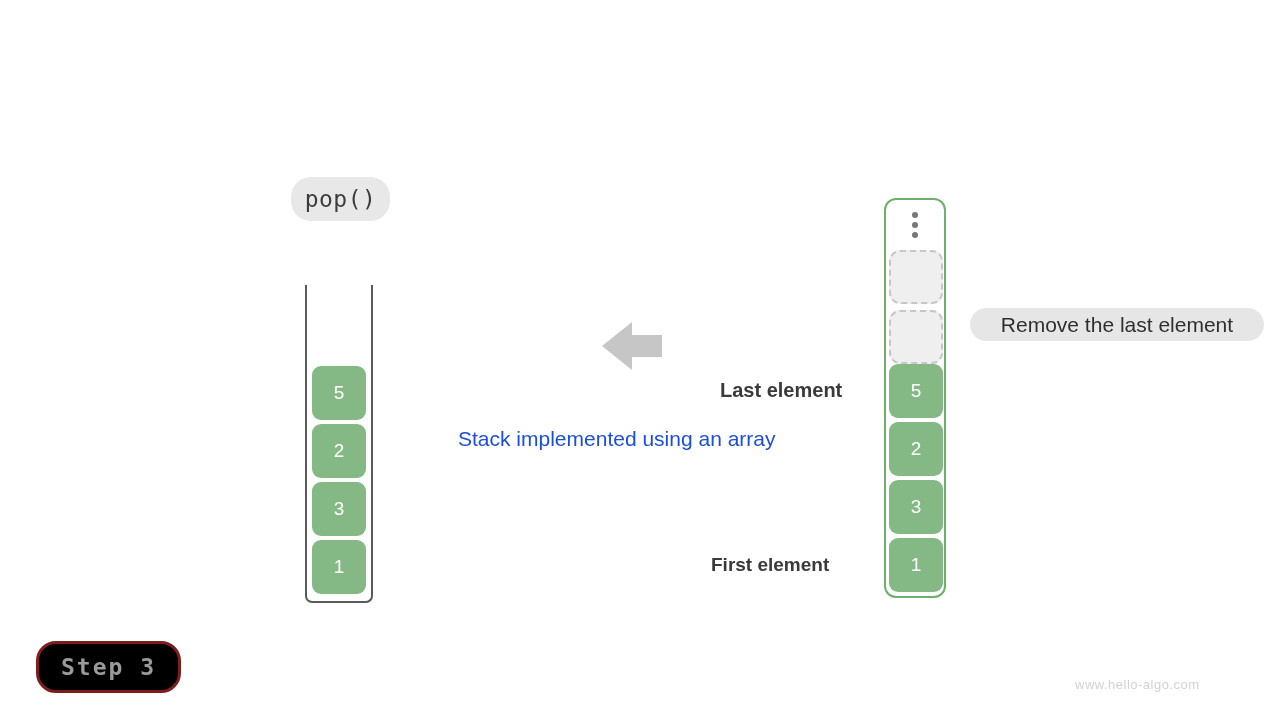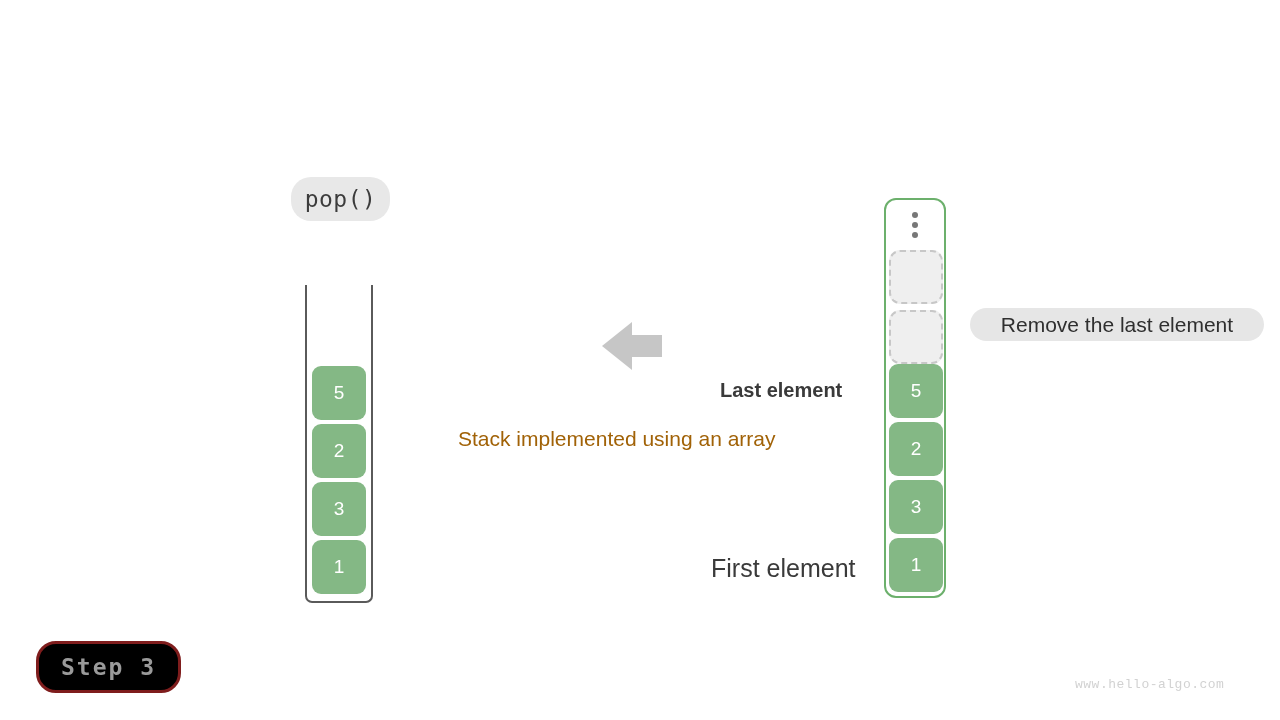--- a/index.html
+++ b/index.html
@@ -158,40 +158,40 @@
   }
   .ghost:last-child { margin-bottom: 0; }
 
   
   .txt { position: absolute; white-space: nowrap; }
 
   #caption {
     left: 458px;
     top: 427px;
     font-size: 21px;
-    color: #a16207;
+    color: #1d4ed8;
   }
   #last-element-label {
     left: 720px;
     top: 379px;
     font-size: 20px;
     font-weight: bold;
     color: #3a3a3a;
   }
   #first-element-label {
     left: 711px;
     top: 554px;
-    font-size: 25px;
-    font-weight: normal;
+    font-size: 19px;
+    font-weight: bold;
     color: #3a3a3a;
   }
   #watermark {
     left: 1075px;
     top: 677px;
-    font-family: Liberation Mono, monospace;
+    font-family: Liberation Sans, sans-serif;
     font-size: 13px;
     color: #d2d2d2;
     letter-spacing: 0.5px;
   }
 
   
   #transfer-arrow {
     position: absolute;
     left: 602px;
     top: 320px;

